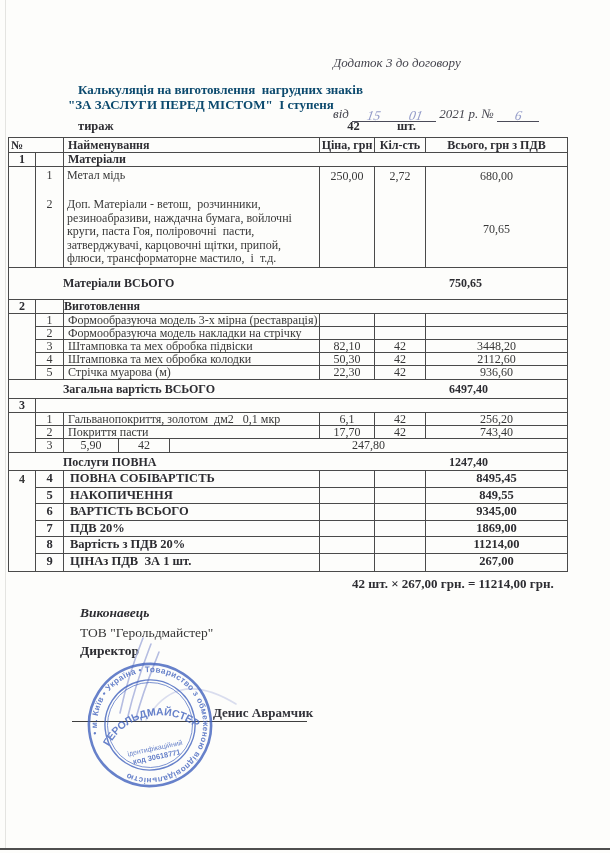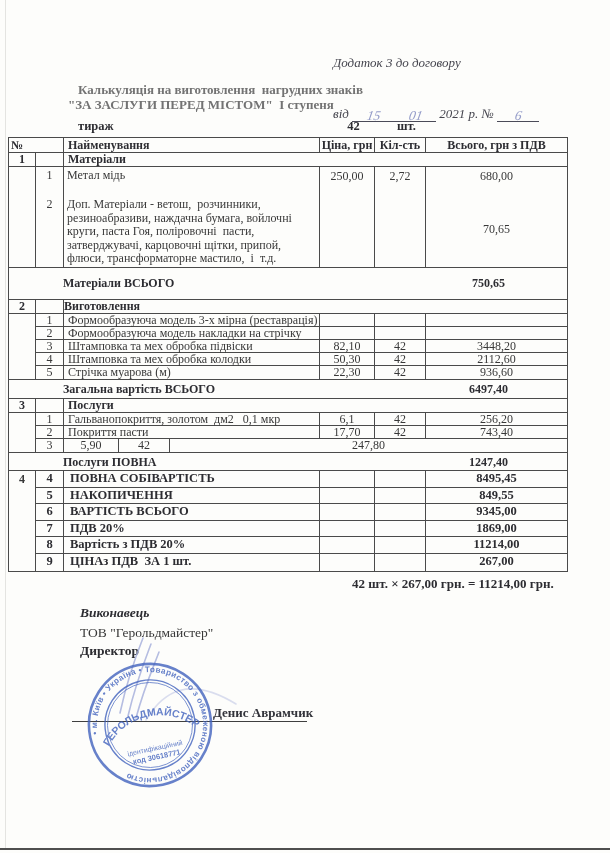--- a/index.html
+++ b/index.html
@@ -7,21 +7,21 @@
   body { background:#ffffff; font-family:"Liberation Serif", serif; }
   .page { position:relative; width:610px; height:853px; background:#fdfdfb; overflow:hidden; color:#383838; }
 
   .edge-left { position:absolute; left:5px; top:0; width:1px; height:848px; background:#e4e4e1; }
   .edge-bottom { position:absolute; left:0; top:848px; width:610px; height:2px; background:#4f4f4f; }
 
   .annex { position:absolute; left:333px; top:20px; font-style:italic; font-size:13px; color:#45454e; line-height:17px; white-space:pre; }
   .blank { display:inline-block; border-bottom:1px solid #4b4b58; text-align:center; height:15px; vertical-align:bottom; }
   .hand { font-style:italic; color:#949cc9; font-size:13.5px; display:inline-block; transform:skewX(-10deg); }
 
-  .title { position:absolute; font-weight:bold; font-size:13px; color:#737373; white-space:pre-wrap; }
+  .title { position:absolute; font-weight:bold; font-size:13px; color:#0c4a6e; white-space:pre-wrap; }
   .t1 { left:78px; top:82px; }
   .t2 { left:68px; top:97px; }
 
   .tirazh { position:absolute; left:0; top:119px; width:610px; font-weight:bold; font-size:12.5px; color:#2d2d32; }
   .tirazh .lbl { position:absolute; left:78px; }
   .tirazh .qty { position:absolute; left:326px; width:55px; text-align:center; }
   .tirazh .unit { position:absolute; left:381px; width:51px; text-align:center; }
 
   
   .tbl { position:absolute; left:8px; top:137px; width:560px; border:1px solid #4a4a4a; font-size:12px; color:#383838; }
@@ -39,21 +39,21 @@
   .hdr .cno { width:54px; padding-left:2px; }
   .sech { height:14px; line-height:13px; font-weight:bold; color:#2d2d32; }
   .item { height:13px; line-height:12.5px; }
   .item .c1 { border:none; }
   .s1body { height:101px; }
   .s1body .c2 span { position:absolute; left:0; width:100%; }
   .para { position:absolute; left:3px; top:31px; width:250px; line-height:13.5px; white-space:pre-wrap; }
   .num-top { position:absolute; left:0; top:2px; width:100%; text-align:center; }
   .band { position:relative; font-weight:bold; color:#2d2d32; }
   .band .lab { position:absolute; left:54px; }
-  .band .val { position:absolute; left:408px; width:143px; text-align:center; }
+  .band .val { position:absolute; left:440px; width:143px; text-align:left; }
   .band1 { height:32px; } .band1 .lab, .band1 .val { top:8px; }
   .band2 { height:20px; } .band2 .lab, .band2 .val { top:2px; }
   .band3 { height:19px; } .band3 .lab, .band3 .val { top:2px; }
   .s4 { position:relative; }
   .s4 .row { height:16.6px; line-height:15.5px; font-weight:bold; color:#2d2d32; font-size:12.5px; }
   .s4 .cn { padding-left:6px; }
   .s4 .c1 { border:none; }
   .secno { position:absolute; left:0; top:1px; width:26px; text-align:center; font-weight:bold; }
 
   .summary { position:absolute; left:352px; top:576px; font-weight:bold; font-size:13px; color:#2d2d32; }
@@ -178,21 +178,20 @@
     </div>
 
     <div class="band band2 bb" style="border-top:1px solid #4a4a4a">
       <span class="lab">Загальна  вартість ВСЬОГО</span>
       <span class="val">6497,40</span>
     </div>
 
     <div class="row sech bb">
       <div class="c c1" style="text-align:center">3</div>
       <div class="c c2 bl"></div>
-      <div class="c bl" style="flex:1;padding-left:4px">Послуги</div>
     </div>
 
     <div class="row item">
       <div class="c c1"></div>
       <div class="c c2 bl bb">1</div>
       <div class="c cn bl bb">Гальванопокриття, золотом  дм2   0,1 мкр</div>
       <div class="c cp bl bb">6,1</div>
       <div class="c cq bl bb">42</div>
       <div class="c ct bl bb">256,20</div>
     </div>

